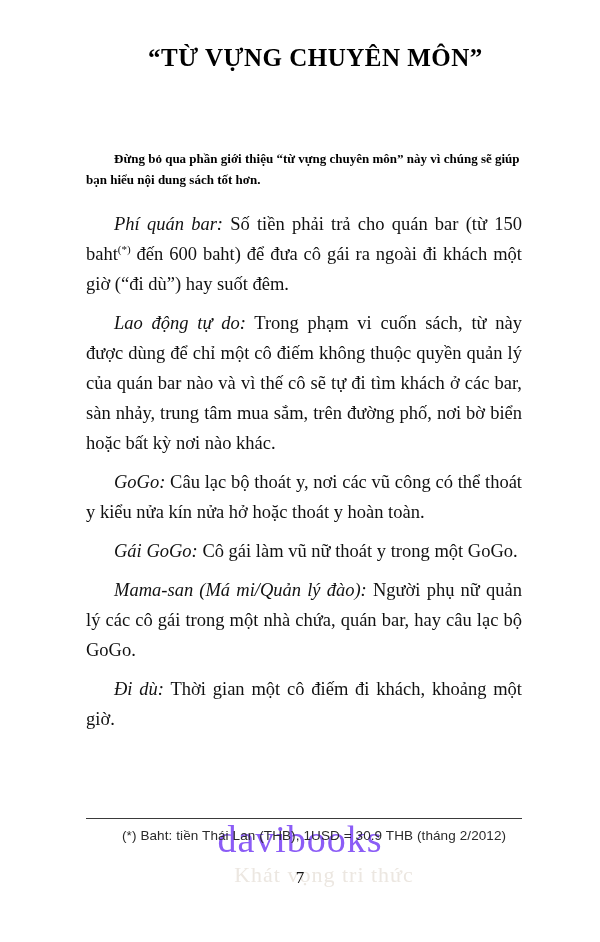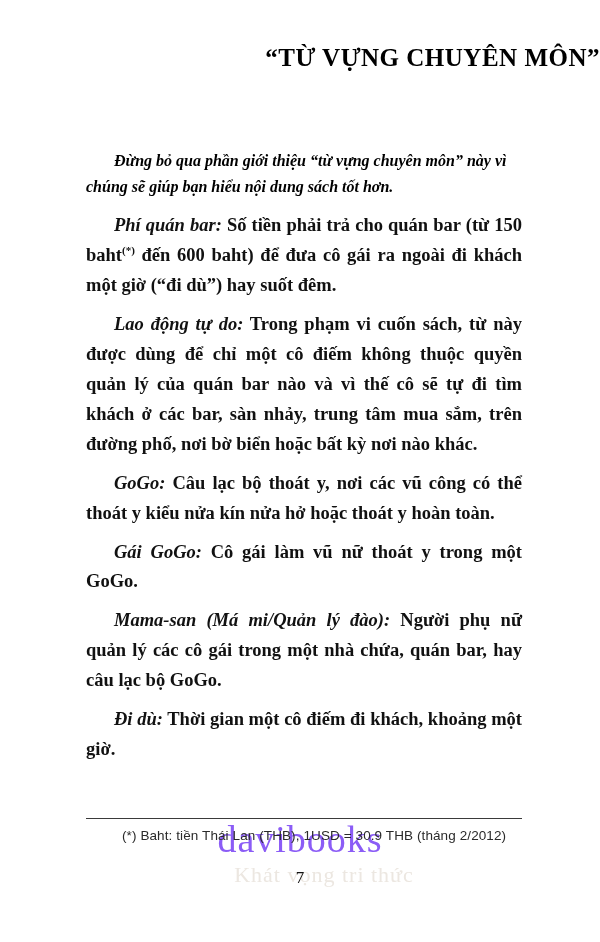--- a/index.html
+++ b/index.html
@@ -14,51 +14,49 @@
     color: #1a1a1a;
     position: relative;
     overflow: hidden;
   }
   .page {
     position: absolute;
     inset: 0;
     padding: 0;
   }
   .page-title {
-    text-align: right;
+    text-align: center;
     font-family: "Liberation Serif", serif;
     font-weight: bold;
     font-size: 25px;
     letter-spacing: 0.5px;
-    margin: 44px 0 0 0;
+    margin: 44px 7px 0 0;
     color: #000;
     padding-left: 38px;
   }
   .content {
     position: absolute;
     left: 86px;
     right: 78px;
     top: 148px;
   }
   p.para {
     margin: 0 0 9px 0;
     text-indent: 28px;
     font-size: 18.5px;
     line-height: 1.62;
     text-align: justify;
     color: #111;
-    font-weight: bold;
   }
   p.intro {
-    font-style: italic;
     font-weight: bold;
     text-indent: 28px;
-    font-size: 16px;
+    font-size: 13px;
     line-height: 1.62;
-    margin: 0 0 11px 0;
+    margin: 0 0 20px 0;
     text-align: left;
     color: #000;
   }
   .term {
     font-style: italic;
   }
   sup.note {
     font-size: 11px;
     vertical-align: super;
   }

